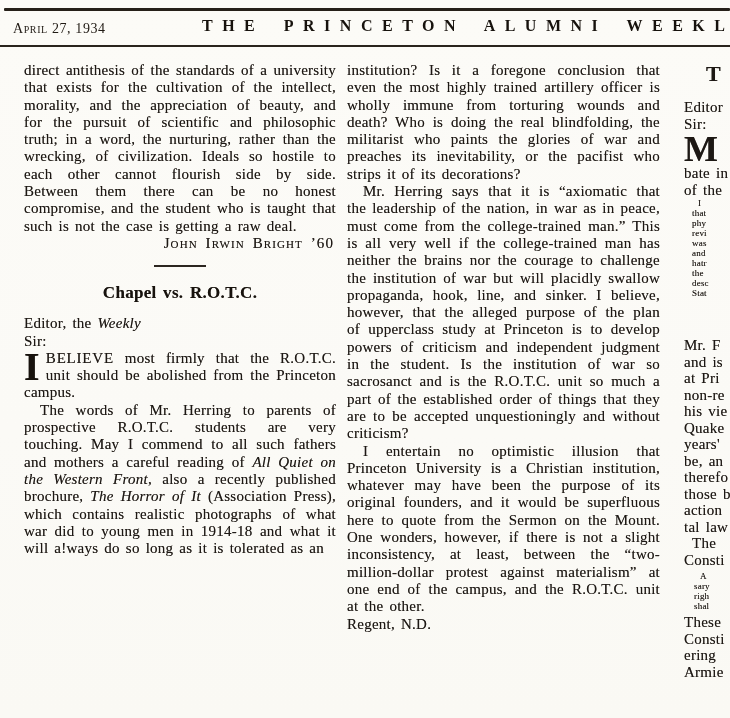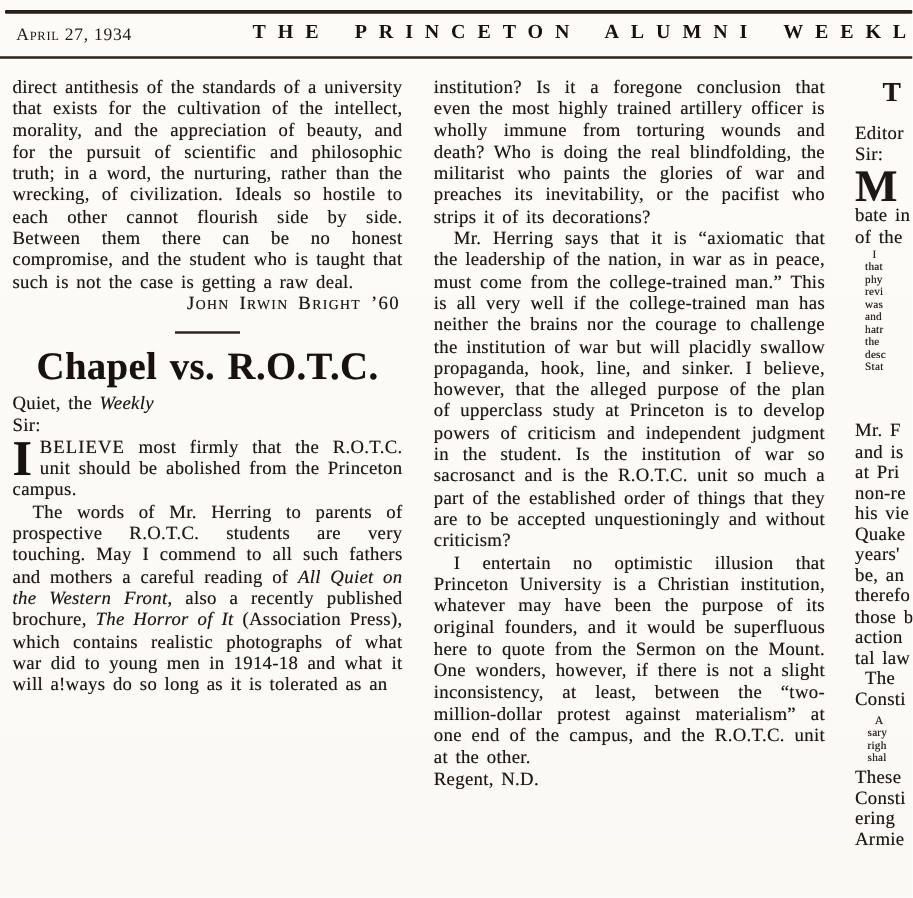--- a/index.html
+++ b/index.html
@@ -24,37 +24,37 @@
   .mast-title{
     position:absolute;left:202px;top:17px;
     font-weight:700;font-size:16px;letter-spacing:9.5px;word-spacing:6px;
     white-space:nowrap;color:#17120d;
   }
 
   
   .col{position:absolute;top:62px;font-size:15px;line-height:17.3px;
        letter-spacing:0.25px;word-spacing:2px;
        text-shadow:0 0 0.55px rgba(30,24,18,0.55);}
-  .col1{left:10px;width:312px;}
+  .col1{left:24px;width:312px;}
   .col2{left:347px;width:313px;}
   .col3{left:684px;top:60px;width:60px;line-height:16.5px;}
 
   .col p{margin:0;text-align:justify;}
   .indent{text-indent:16px;}
   .ital{font-style:italic;margin-top:28px;}
 
   .sig-line{text-align:right;padding-right:2px;}
   .smallcaps{font-variant:small-caps;letter-spacing:1.1px;word-spacing:3px;}
   .place{text-align:left;}
 
   .divider{width:52px;height:0;border-top:2.5px solid #2c2620;margin:13px auto 0 auto;}
 
   .section-heading{
     margin:13px 0 9px 0;text-align:center;
-    font-size:31px;font-weight:700;letter-spacing:0.3px;line-height:26px;color:#17120d;
+    font-size:17px;font-weight:700;letter-spacing:0.3px;line-height:26px;color:#17120d;
   }
   .salutation,.sir{line-height:17.3px;}
 
   .dropcap{
     float:left;font-size:40px;line-height:32px;font-weight:700;
     padding:1px 6px 0 0;color:#17120d;
   }
   .lead-caps{letter-spacing:0.8px;}
 
   .sig-line-mid{text-align:right;padding-right:28px;margin-top:1px;}
@@ -88,21 +88,21 @@
     <p>direct antithesis of the standards of a university that exists for the cultivation of the intellect, morality, and the appreciation of beauty, and for the pursuit of scientific and philosophic truth; in a word, the nurturing, rather than the wrecking, of civilization. Ideals so hostile to each other cannot flourish side by side. Between them there can be no honest compromise, and the student who is taught that such is not the case is getting a raw deal.</p>
     <div class="sig-line">
       <span class="smallcaps">John Irwin Bright ’60</span>
     </div>
 
     <div class="divider"></div>
 
     <h2 class="section-heading">Chapel vs. R.O.T.C.</h2>
 
     <div class="salutation">
-      <span>Quiet, the </span><span class="ital">Weekly</span>
+      <span>Editor, the </span><span class="ital">Weekly</span>
     </div>
     <div class="sir">Sir:</div>
 
     <p>
       <span class="dropcap">I</span><span class="lead-caps">BELIEVE</span><span> most firmly that the R.O.T.C. unit should be abolished from the Princeton campus.</span>
     </p>
 
 
     <p class="indent">
       <span>The words of Mr. Herring to parents of prospective R.O.T.C. students are very touching. May I commend to all such fathers and mothers a careful reading of </span><span class="ital">All Quiet on the Western Front</span><span>, also a recently published brochure, </span><span class="ital">The Horror of It</span><span> (Association Press), which contains realistic photographs of what war did to young men in 1914-18 and what it will a!ways do so long as it is tolerated as an</span>

